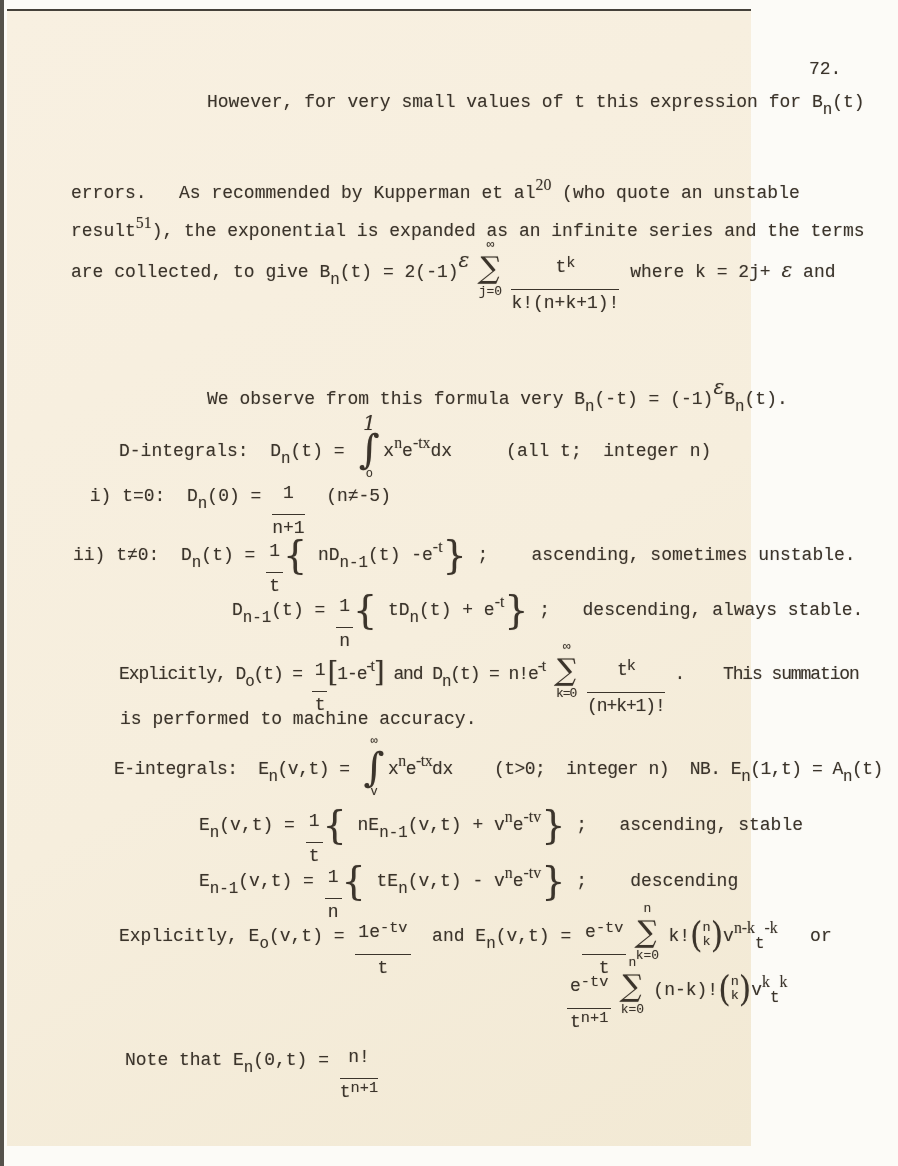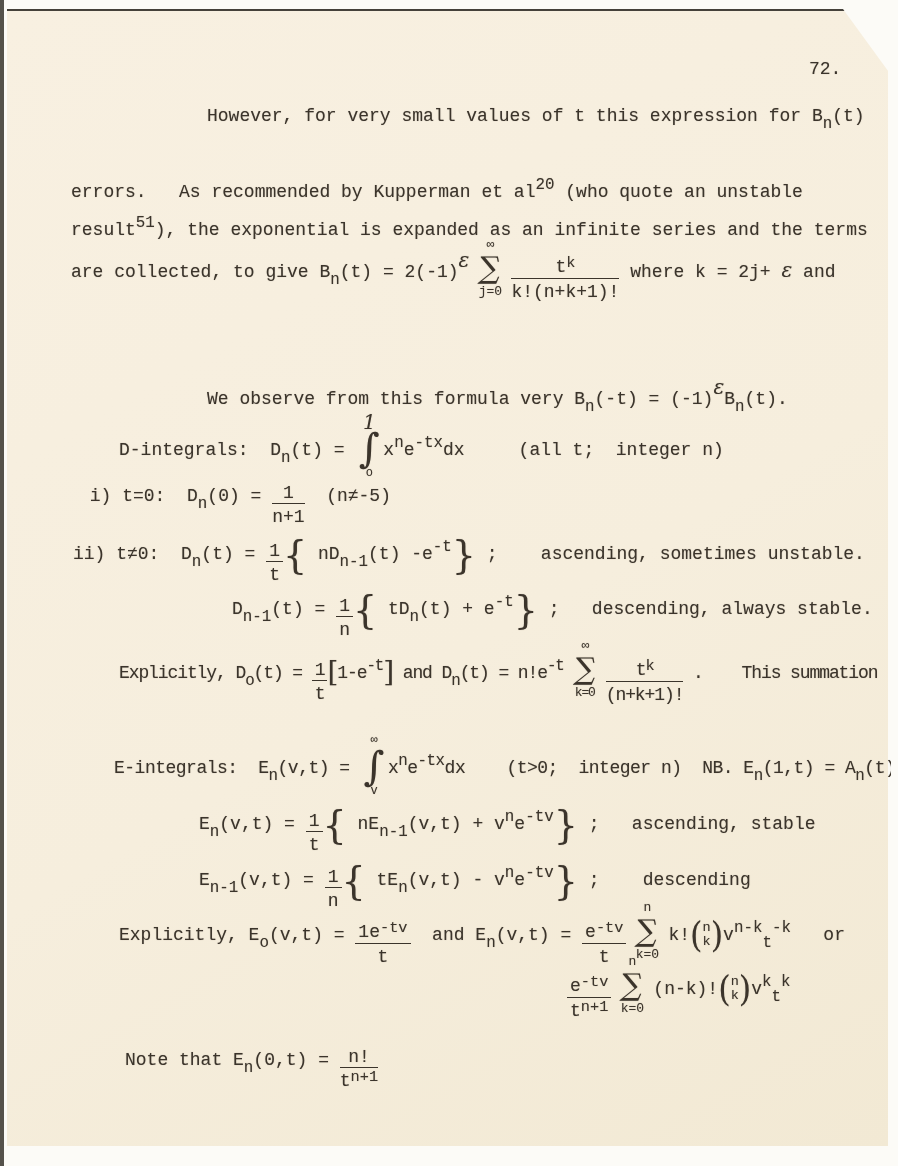--- a/index.html
+++ b/index.html
@@ -1,33 +1,33 @@
 <!DOCTYPE html>
 <html><head>
 <meta charset="utf-8">
 <style>
   html,body{margin:0;padding:0;background:#e9e7e2;}
   .scan{position:relative;width:898px;height:1166px;background:#fcfbf7;overflow:hidden;
         font-family:"Liberation Mono","DejaVu Sans Mono",monospace;}
   .edge-left{position:absolute;left:0;top:0;width:4px;height:100%;background:#55524b;}
-  .page{position:absolute;left:7px;top:9px;width:881px;height:1137px;
+  .page{position:absolute;left:7px;top:9px;width:744px;height:1137px;
         background:linear-gradient(150deg,#f8f0e1 0%,#f6eedd 55%,#f2e9d4 100%);
         border-top:2px solid #45413a;border-bottom:2px solid #9a8f7b;
         clip-path:polygon(0 0,836px 0,884px 66px,884px 1137px,0 1137px);
         color:#3b342b;}
   .ln{position:absolute;white-space:pre;font-size:18px;line-height:25px;
       text-shadow:0 0 1px rgba(59,52,43,0.35);}
   .t1{letter-spacing:-0.5px;}
   .t2{letter-spacing:-1.1px;}
   .sb{display:inline-block;font-size:0.88em;transform:translateY(0.45em);}
-  .sp{display:inline-block;font-size:0.88em;transform:translateY(-0.5em);}
+  .sp{display:inline-block;font-size:0.88em;transform:translateY(-0.5em);font-family:Liberation Serif, serif;}
   .hand{font-family:"DejaVu Serif",serif;font-style:italic;}
   span.hand{font-size:1.12em;}
   .frac{display:inline-block;vertical-align:top;margin-top:-1px;text-align:center;}
-  .frac .num{display:block;border-bottom:1.6px solid currentColor;padding:0 3px 0;line-height:20px;text-align:center;}
+  .frac .num{display:block;border-bottom:1.6px solid currentColor;padding:0 3px 11px;line-height:20px;text-align:center;}
   .frac .den{display:block;padding-top:3px;line-height:20px;}
   .fsup{display:inline-block;font-size:0.85em;transform:translateY(-0.35em);}
   .fsup:empty,.sp:empty,.sb:empty{display:none;}
   .hold{display:inline-block;position:relative;height:0;vertical-align:baseline;}
   .hold-sum{width:42px;}
   .hold-int{width:28px;}
   .stack{position:absolute;left:50%;transform:translateX(-50%);display:flex;
          flex-direction:column;align-items:center;}
   .hold-sum .stack{top:-40px;}
   .hold-int .stack{top:-39px;}
@@ -46,21 +46,21 @@
 </style>
 </head>
 <body>
 
 <div class="scan">
   <div class="edge-left"></div>
   <div class="page">
 
     <div class="ln" style="top:46px;left:802px">72.</div>
 
-    <div class="ln" style="top:93px;left:200px"><span>However, for very small values of t this expression for B</span><span class="sb">n</span><span>(t)</span></div>
+    <div class="ln" style="top:79px;left:200px"><span>However, for very small values of t this expression for B</span><span class="sb">n</span><span>(t)</span></div>
 
 
     <div class="ln" style="top:169px;left:64px"><span>errors.   As recommended by Kupperman et al</span><span class="sp">20</span><span> (who quote an unstable</span></div>
 
     <div class="ln" style="top:207px;left:64px"><span>result</span><span class="sp">51</span><span>), the exponential is expanded as an infinite series and the terms</span></div>
 
     <div class="ln" style="top:247px;left:64px"><span>are collected, to give B</span><span class="sb">n</span><span>(t) = 2(-1)</span><span class="sp hand">ε</span><span class="hold hold-sum"><span class="stack"><span class="lim">∞</span><span class="sig">∑</span><span class="lim">j=0</span></span></span><span class="frac"><span class="num"><span>t</span><span class="fsup">k</span></span><span class="den"><span>k!(n+k+1)!</span></span></span><span> where k = 2j+ </span><span class="hand">ε</span><span> and</span></div>
 
 
 
@@ -69,20 +69,21 @@
     <div class="ln" style="top:427px;left:112px"><span>D-integrals:  D</span><span class="sb">n</span><span>(t) = </span><span class="hold hold-int"><span class="stack"><span class="ilim hand">1</span><span class="isig">∫</span><span class="ilim">o</span></span></span><span>x</span><span class="sp">n</span><span>e</span><span class="sp">-tx</span><span>dx</span><span>     (all t;  integer n)</span></div>
 
     <div class="ln" style="top:473px;left:72px"><span> i) t=0:  D</span><span class="sb">n</span><span>(0) = </span><span class="frac"><span class="num"><span>1</span></span><span class="den"><span>n+1</span></span></span><span>  (n≠-5)</span></div>
 
     <div class="ln" style="top:531px;left:66px"><span>ii) t≠0:  D</span><span class="sb">n</span><span>(t) = </span><span class="frac"><span class="num"><span>1</span></span><span class="den"><span>t</span></span></span><span class="brace">{</span><span> nD</span><span class="sb">n-1</span><span>(t) -e</span><span class="sp">-t</span><span class="brace">}</span><span> ;    ascending, sometimes unstable.</span></div>
 
     <div class="ln" style="top:586px;left:225px"><span>D</span><span class="sb">n-1</span><span>(t) = </span><span class="frac"><span class="num"><span>1</span></span><span class="den"><span>n</span></span></span><span class="brace">{</span><span> tD</span><span class="sb">n</span><span>(t) + e</span><span class="sp">-t</span><span class="brace">}</span><span> ;   descending, always stable.</span></div>
 
     <div class="ln t2" style="top:650px;left:112px"><span>Explicitly, D</span><span class="sb">o</span><span>(t) = </span><span class="frac"><span class="num"><span>1</span></span><span class="den"><span>t</span></span></span><span class="brak">[</span><span>1-e</span><span class="sp">-t</span><span class="brak">]</span><span> and D</span><span class="sb">n</span><span>(t) = n!e</span><span class="sp">-t</span><span class="hold hold-sum"><span class="stack"><span class="lim">∞</span><span class="sig">∑</span><span class="lim">k=0</span></span></span><span class="frac"><span class="num"><span>t</span><span class="fsup">k</span></span><span class="den"><span>(n+k+1)!</span></span></span><span> .    This summation</span></div>
 
+    <div class="ln" style="top:696px;left:113px">is performed to machine accuracy.</div>
 
     <div class="ln t1" style="top:745px;left:107px"><span>E-integrals:  E</span><span class="sb">n</span><span>(v,t) = </span><span class="hold hold-int"><span class="stack"><span class="ilim">∞</span><span class="isig">∫</span><span class="ilim">v</span></span></span><span>x</span><span class="sp">n</span><span>e</span><span class="sp">-tx</span><span>dx</span><span>    (t&gt;0;  integer n)  NB. E</span><span class="sb">n</span><span>(1,t) = A</span><span class="sb">n</span><span>(t)</span></div>
 
     <div class="ln" style="top:801px;left:192px"><span>E</span><span class="sb">n</span><span>(v,t) = </span><span class="frac"><span class="num"><span>1</span></span><span class="den"><span>t</span></span></span><span class="brace">{</span><span> nE</span><span class="sb">n-1</span><span>(v,t) + v</span><span class="sp">n</span><span>e</span><span class="sp">-tv</span><span class="brace">}</span><span> ;   ascending, stable</span></div>
 
     <div class="ln" style="top:857px;left:192px"><span>E</span><span class="sb">n-1</span><span>(v,t) = </span><span class="frac"><span class="num"><span>1</span></span><span class="den"><span>n</span></span></span><span class="brace">{</span><span> tE</span><span class="sb">n</span><span>(v,t) - v</span><span class="sp">n</span><span>e</span><span class="sp">-tv</span><span class="brace">}</span><span> ;    descending</span></div>
 
     <div class="ln" style="top:912px;left:112px"><span>Explicitly, E</span><span class="sb">o</span><span>(v,t) = </span><span class="frac"><span class="num"><span>1e</span><span class="fsup">-tv</span></span><span class="den"><span>t</span></span></span><span>  and E</span><span class="sb">n</span><span>(v,t) = </span><span class="frac"><span class="num"><span>e</span><span class="fsup">-tv</span></span><span class="den"><span>t</span></span></span><span class="hold hold-sum"><span class="stack"><span class="lim">n</span><span class="sig">∑</span><span class="lim">k=0</span></span></span><span>k!</span><span class="binom"><span class="bpar">(</span><span class="bcol"><span>n</span><span>k</span></span><span class="bpar">)</span></span><span>v</span><span class="sp">n-k</span><span class="sb">t</span><span class="sp">-k</span><span>   or</span></div>
 
     <div class="ln" style="top:966px;left:560px"><span class="frac"><span class="num"><span>e</span><span class="fsup">-tv</span></span><span class="den"><span>t</span><span class="fsup">n+1</span></span></span><span class="hold hold-sum"><span class="stack"><span class="lim">n</span><span class="sig">∑</span><span class="lim">k=0</span></span></span><span>(n-k)!</span><span class="binom"><span class="bpar">(</span><span class="bcol"><span>n</span><span>k</span></span><span class="bpar">)</span></span><span>v</span><span class="sp">k</span><span class="sb">t</span><span class="sp">k</span></div>

